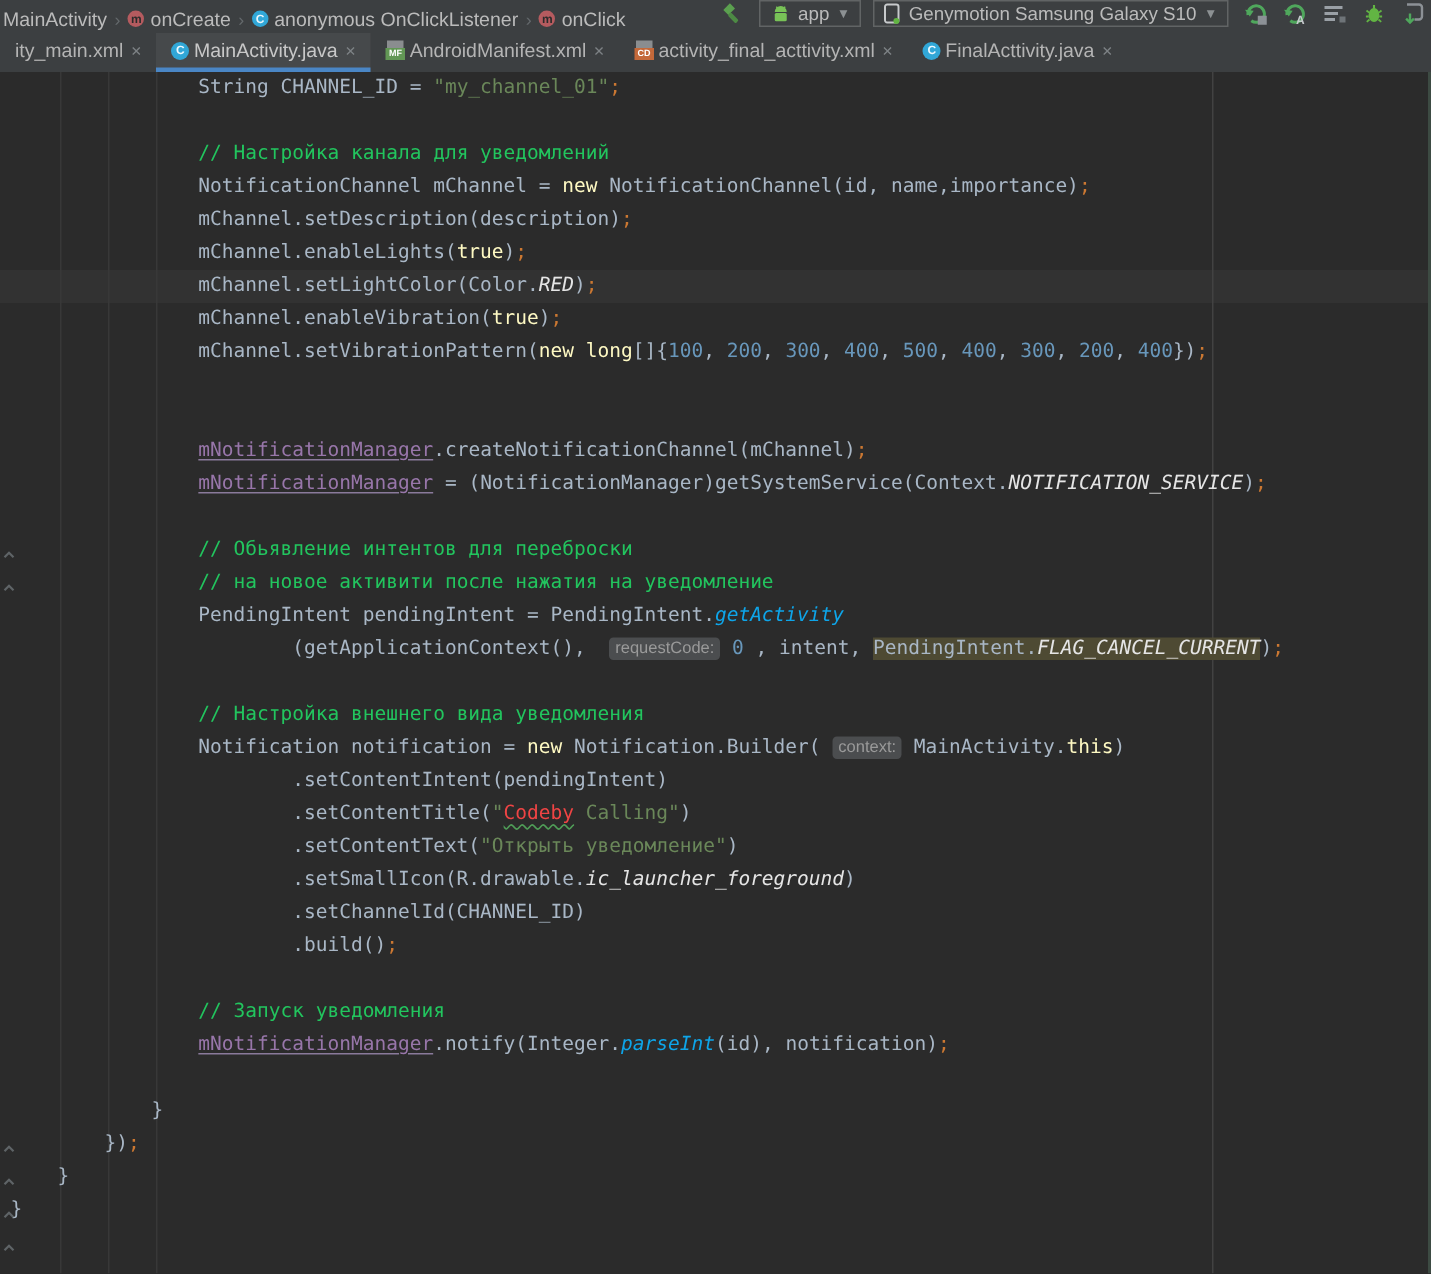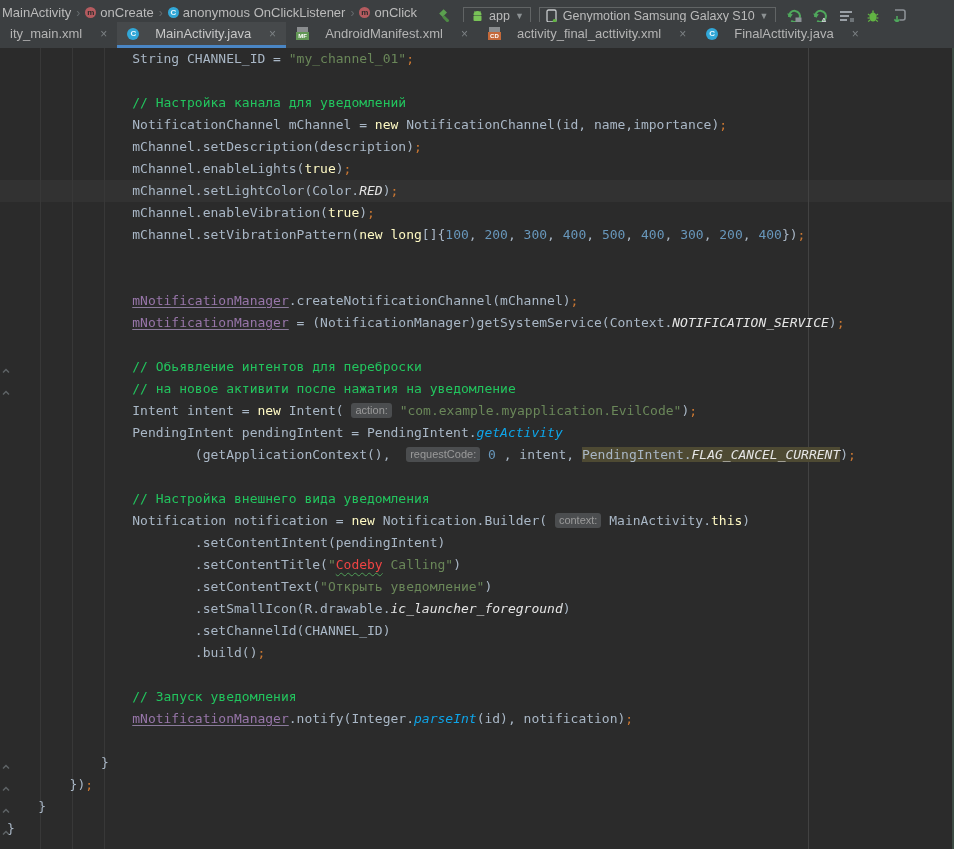--- a/index.html
+++ b/index.html
@@ -1,42 +1,42 @@
 <!DOCTYPE html>
 <html><head>
 <meta charset="utf-8">
 <style>
   * { margin:0; padding:0; box-sizing:border-box; }
   html,body { width:954px; height:849px; overflow:hidden; background:#2b2b2b;
     font-family:"Liberation Sans", sans-serif; }
 
   
   .nav-bar { position:absolute; left:0; top:0; width:954px; height:26px;
-    background:#3c3f41; display:flex; align-items:flex-end; white-space:nowrap;
-    border-bottom:1px solid #323232; }
+    background:#3c3f41; display:flex; align-items:flex-start; white-space:nowrap;
+    border-bottom:1px solid #323232;gap:43px; }
   .crumbs { display:flex; align-items:center; height:100%; overflow:hidden; }
   .crumb { display:flex; align-items:center; gap:4px; color:#bbbbbb; font-size:13px;
     padding:0 2px; cursor:default; }
   .crumb-sep { color:#64696c; font-size:12px; padding:0 3px; }
   .ic-circle { width:11px; height:11px; border-radius:50%; display:inline-flex;
     align-items:center; justify-content:center; font-size:8px; line-height:1; }
   .ic-method { background:#b55b5f; color:#2b2b2b; font-weight:bold; }
   .ic-class  { background:#31a7d7; color:#eaf6fb; font-weight:bold; }
   .toolbar-right { display:flex; align-items:center; gap:8px; margin-left:14px; }
   .combo { display:flex; align-items:center; gap:5px; height:18px;
     border:1px solid #616465; border-radius:0; padding:0 6px; color:#bbbbbb;
     font-size:12.5px; cursor:default; }
   .combo .arrow { color:#8c9193; font-size:9px; }
   .tb-icon { width:22px; height:18px; display:inline-flex; align-items:center;
     justify-content:center; }
 
   
   .tab-bar { position:absolute; left:0; top:22px; width:954px; height:26px;
     background:#3c3f41; display:flex; align-items:stretch; }
-  .tab { display:flex; align-items:center; gap:16px; padding:0 10px; font-size:13px;
+  .tab { display:flex; align-items:center; gap:3px; padding:0 10px; font-size:13px;
     color:#b4b4b4; border-bottom:3px solid transparent; cursor:default; }
   .tab.active { background:#46494b; border-bottom-color:#4a86c5; color:#c8c8c8; }
   .tab .close { color:#7d8285; font-size:12px; margin-left:2px; }
   .ftab-circle { width:12px; height:12px; border-radius:50%; background:#31a7d7;
     color:#eef9ff; font-size:8px; font-weight:bold; display:inline-flex;
     align-items:center; justify-content:center; }
   .ftab-file { width:13px; height:13px; position:relative; }
   .ftab-file .top { position:absolute; left:1px; top:0; width:11px; height:5px; background:#8a8d8f; }
   .ftab-file .bot { position:absolute; left:0; top:5px; width:13px; height:8px;
     color:#fff; font-size:6px; font-weight:bold; text-align:center; line-height:8px; }
@@ -222,21 +222,20 @@
       <div class="code-line"><span class="c-p">                mChannel.setLightColor(Color.</span><span class="c-sc">RED</span><span class="c-p">)</span><span class="c-m">;</span></div>
       <div class="code-line"><span class="c-p">                mChannel.enableVibration(</span><span class="c-k">true</span><span class="c-p">)</span><span class="c-m">;</span></div>
       <div class="code-line"><span class="c-p">                mChannel.setVibrationPattern(</span><span class="c-k">new</span><span class="c-p"> </span><span class="c-k">long</span><span class="c-p">[]{</span><span class="c-n">100</span><span class="c-p">, </span><span class="c-n">200</span><span class="c-p">, </span><span class="c-n">300</span><span class="c-p">, </span><span class="c-n">400</span><span class="c-p">, </span><span class="c-n">500</span><span class="c-p">, </span><span class="c-n">400</span><span class="c-p">, </span><span class="c-n">300</span><span class="c-p">, </span><span class="c-n">200</span><span class="c-p">, </span><span class="c-n">400</span><span class="c-p">})</span><span class="c-m">;</span></div>
       <div class="code-line"></div>
       <div class="code-line"><span class="c-p">                </span></div>
       <div class="code-line"><span class="c-p">                </span><span class="c-f">mNotificationManager</span><span class="c-p">.createNotificationChannel(mChannel)</span><span class="c-m">;</span></div>
       <div class="code-line"><span class="c-p">                </span><span class="c-f">mNotificationManager</span><span class="c-p"> = (NotificationManager)getSystemService(Context.</span><span class="c-sc">NOTIFICATION_SERVICE</span><span class="c-p">)</span><span class="c-m">;</span></div>
       <div class="code-line"></div>
       <div class="code-line"><span class="c-p">                </span><span class="c-c">// Обьявление интентов для переброски</span></div>
       <div class="code-line"><span class="c-p">                </span><span class="c-c">// на новое активити после нажатия на уведомление</span></div>
-      <div class="code-line"><span class="c-p">                Intent intent = </span><span class="c-k">new</span><span class="c-p"> Intent( </span><span class="c-h">action:</span><span class="c-p"> </span><span class="c-s">"com.example.myapplication.EvilCode"</span><span class="c-p">)</span><span class="c-m">;</span></div>
       <div class="code-line"><span class="c-p">                PendingIntent pendingIntent = PendingIntent.</span><span class="c-si">getActivity</span></div>
       <div class="code-line"><span class="c-p">                        (getApplicationContext(),  </span><span class="c-h">requestCode:</span><span class="c-p"> </span><span class="c-n">0</span><span class="c-p"> , intent, </span><span class="c-p c-hl">PendingIntent.</span><span class="c-sc c-hl">FLAG_CANCEL_CURRENT</span><span class="c-p">)</span><span class="c-m">;</span></div>
       <div class="code-line"></div>
       <div class="code-line"><span class="c-p">                </span><span class="c-c">// Настройка внешнего вида уведомления</span></div>
       <div class="code-line"><span class="c-p">                Notification notification = </span><span class="c-k">new</span><span class="c-p"> Notification.Builder( </span><span class="c-h">context:</span><span class="c-p"> MainActivity.</span><span class="c-k">this</span><span class="c-p">)</span></div>
       <div class="code-line"><span class="c-p">                        .setContentIntent(pendingIntent)</span></div>
       <div class="code-line"><span class="c-p">                        .setContentTitle(</span><span class="c-s">"</span><span class="c-st">Codeby</span><span class="c-s"> Calling"</span><span class="c-p">)</span></div>
       <div class="code-line"><span class="c-p">                        .setContentText(</span><span class="c-s">"Открыть уведомление"</span><span class="c-p">)</span></div>
       <div class="code-line"><span class="c-p">                        .setSmallIcon(R.drawable.</span><span class="c-sc">ic_launcher_foreground</span><span class="c-p">)</span></div>
       <div class="code-line"><span class="c-p">                        .setChannelId(CHANNEL_ID)</span></div>

